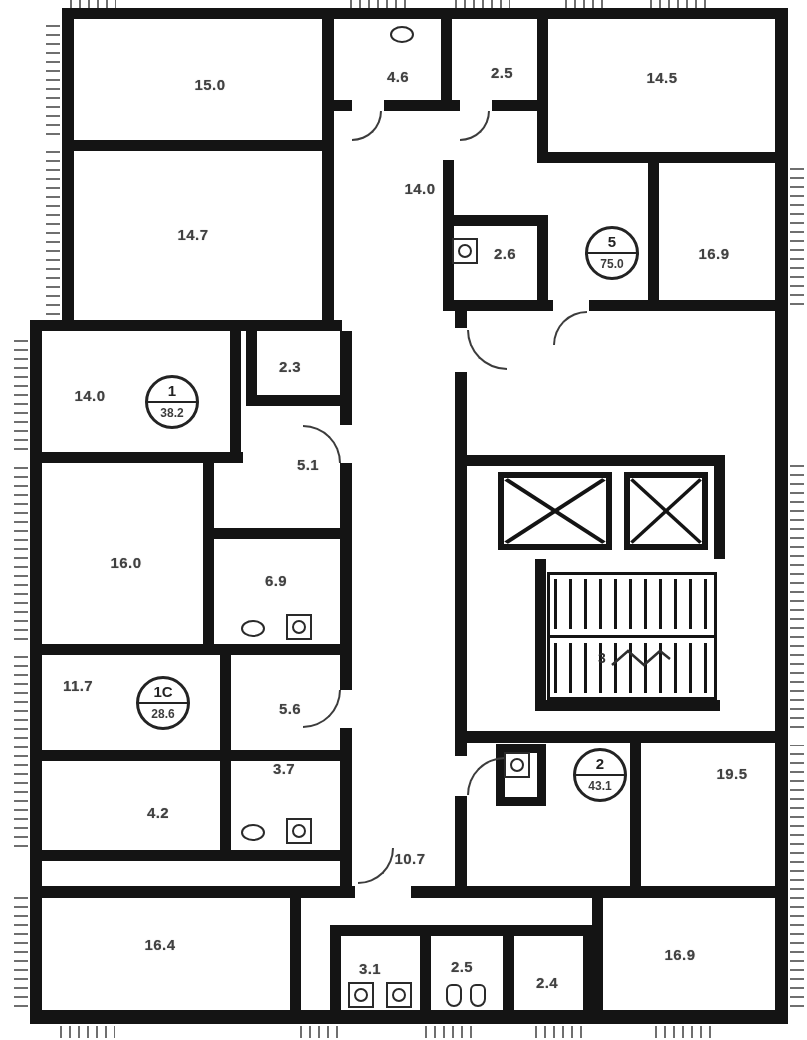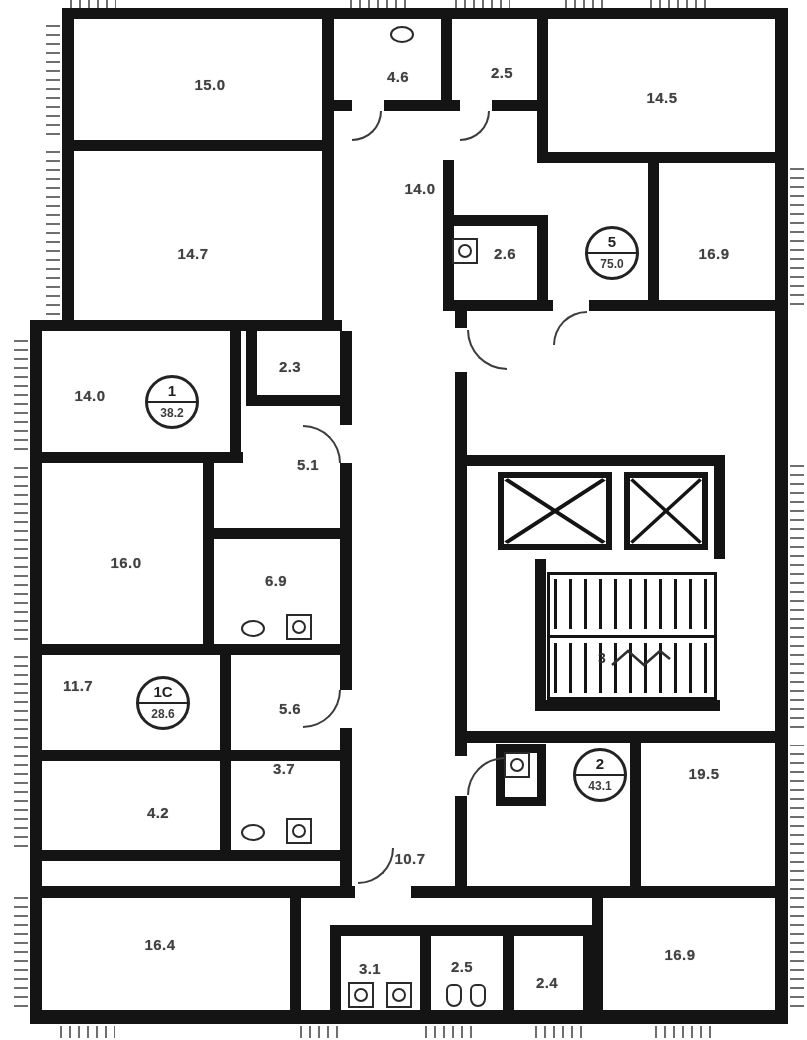--- a/index.html
+++ b/index.html
@@ -186,36 +186,36 @@
   <div class="washer" style="left:504px;top:752px"></div>
   <div class="sink" style="left:390px;top:26px"></div>
   <div class="washer" style="left:348px;top:982px"></div>
   <div class="washer" style="left:386px;top:982px"></div>
   <div class="toilet" style="left:446px;top:984px"></div>
   <div class="toilet" style="left:470px;top:984px"></div>
 
   <div class="rlabel" style="left:210px;top:84px">15.0</div>
   <div class="rlabel" style="left:398px;top:76px">4.6</div>
   <div class="rlabel" style="left:502px;top:72px">2.5</div>
-  <div class="rlabel" style="left:662px;top:97px">14.5</div>
+  <div class="rlabel" style="left:662px;top:77px">14.5</div>
   <div class="rlabel" style="left:420px;top:188px">14.0</div>
-  <div class="rlabel" style="left:193px;top:253px">14.7</div>
+  <div class="rlabel" style="left:193px;top:234px">14.7</div>
   <div class="rlabel" style="left:505px;top:253px">2.6</div>
   <div class="rlabel" style="left:714px;top:253px">16.9</div>
   <div class="rlabel" style="left:290px;top:366px">2.3</div>
   <div class="rlabel" style="left:90px;top:395px">14.0</div>
   <div class="rlabel" style="left:308px;top:464px">5.1</div>
   <div class="rlabel" style="left:126px;top:562px">16.0</div>
   <div class="rlabel" style="left:276px;top:580px">6.9</div>
   <div class="rlabel" style="left:78px;top:685px">11.7</div>
   <div class="rlabel" style="left:290px;top:708px">5.6</div>
   <div class="rlabel" style="left:284px;top:768px">3.7</div>
   <div class="rlabel" style="left:158px;top:812px">4.2</div>
   <div class="rlabel" style="left:410px;top:858px">10.7</div>
-  <div class="rlabel" style="left:704px;top:773px">19.5</div>
+  <div class="rlabel" style="left:732px;top:773px">19.5</div>
   <div class="rlabel" style="left:160px;top:944px">16.4</div>
   <div class="rlabel" style="left:370px;top:968px">3.1</div>
   <div class="rlabel" style="left:462px;top:966px">2.5</div>
   <div class="rlabel" style="left:547px;top:982px">2.4</div>
   <div class="rlabel" style="left:680px;top:954px">16.9</div>
 
   <div class="badge" style="left:145px;top:375px">
     <div class="badge-num">1</div>
     <div class="badge-area">38.2</div>
   </div>

